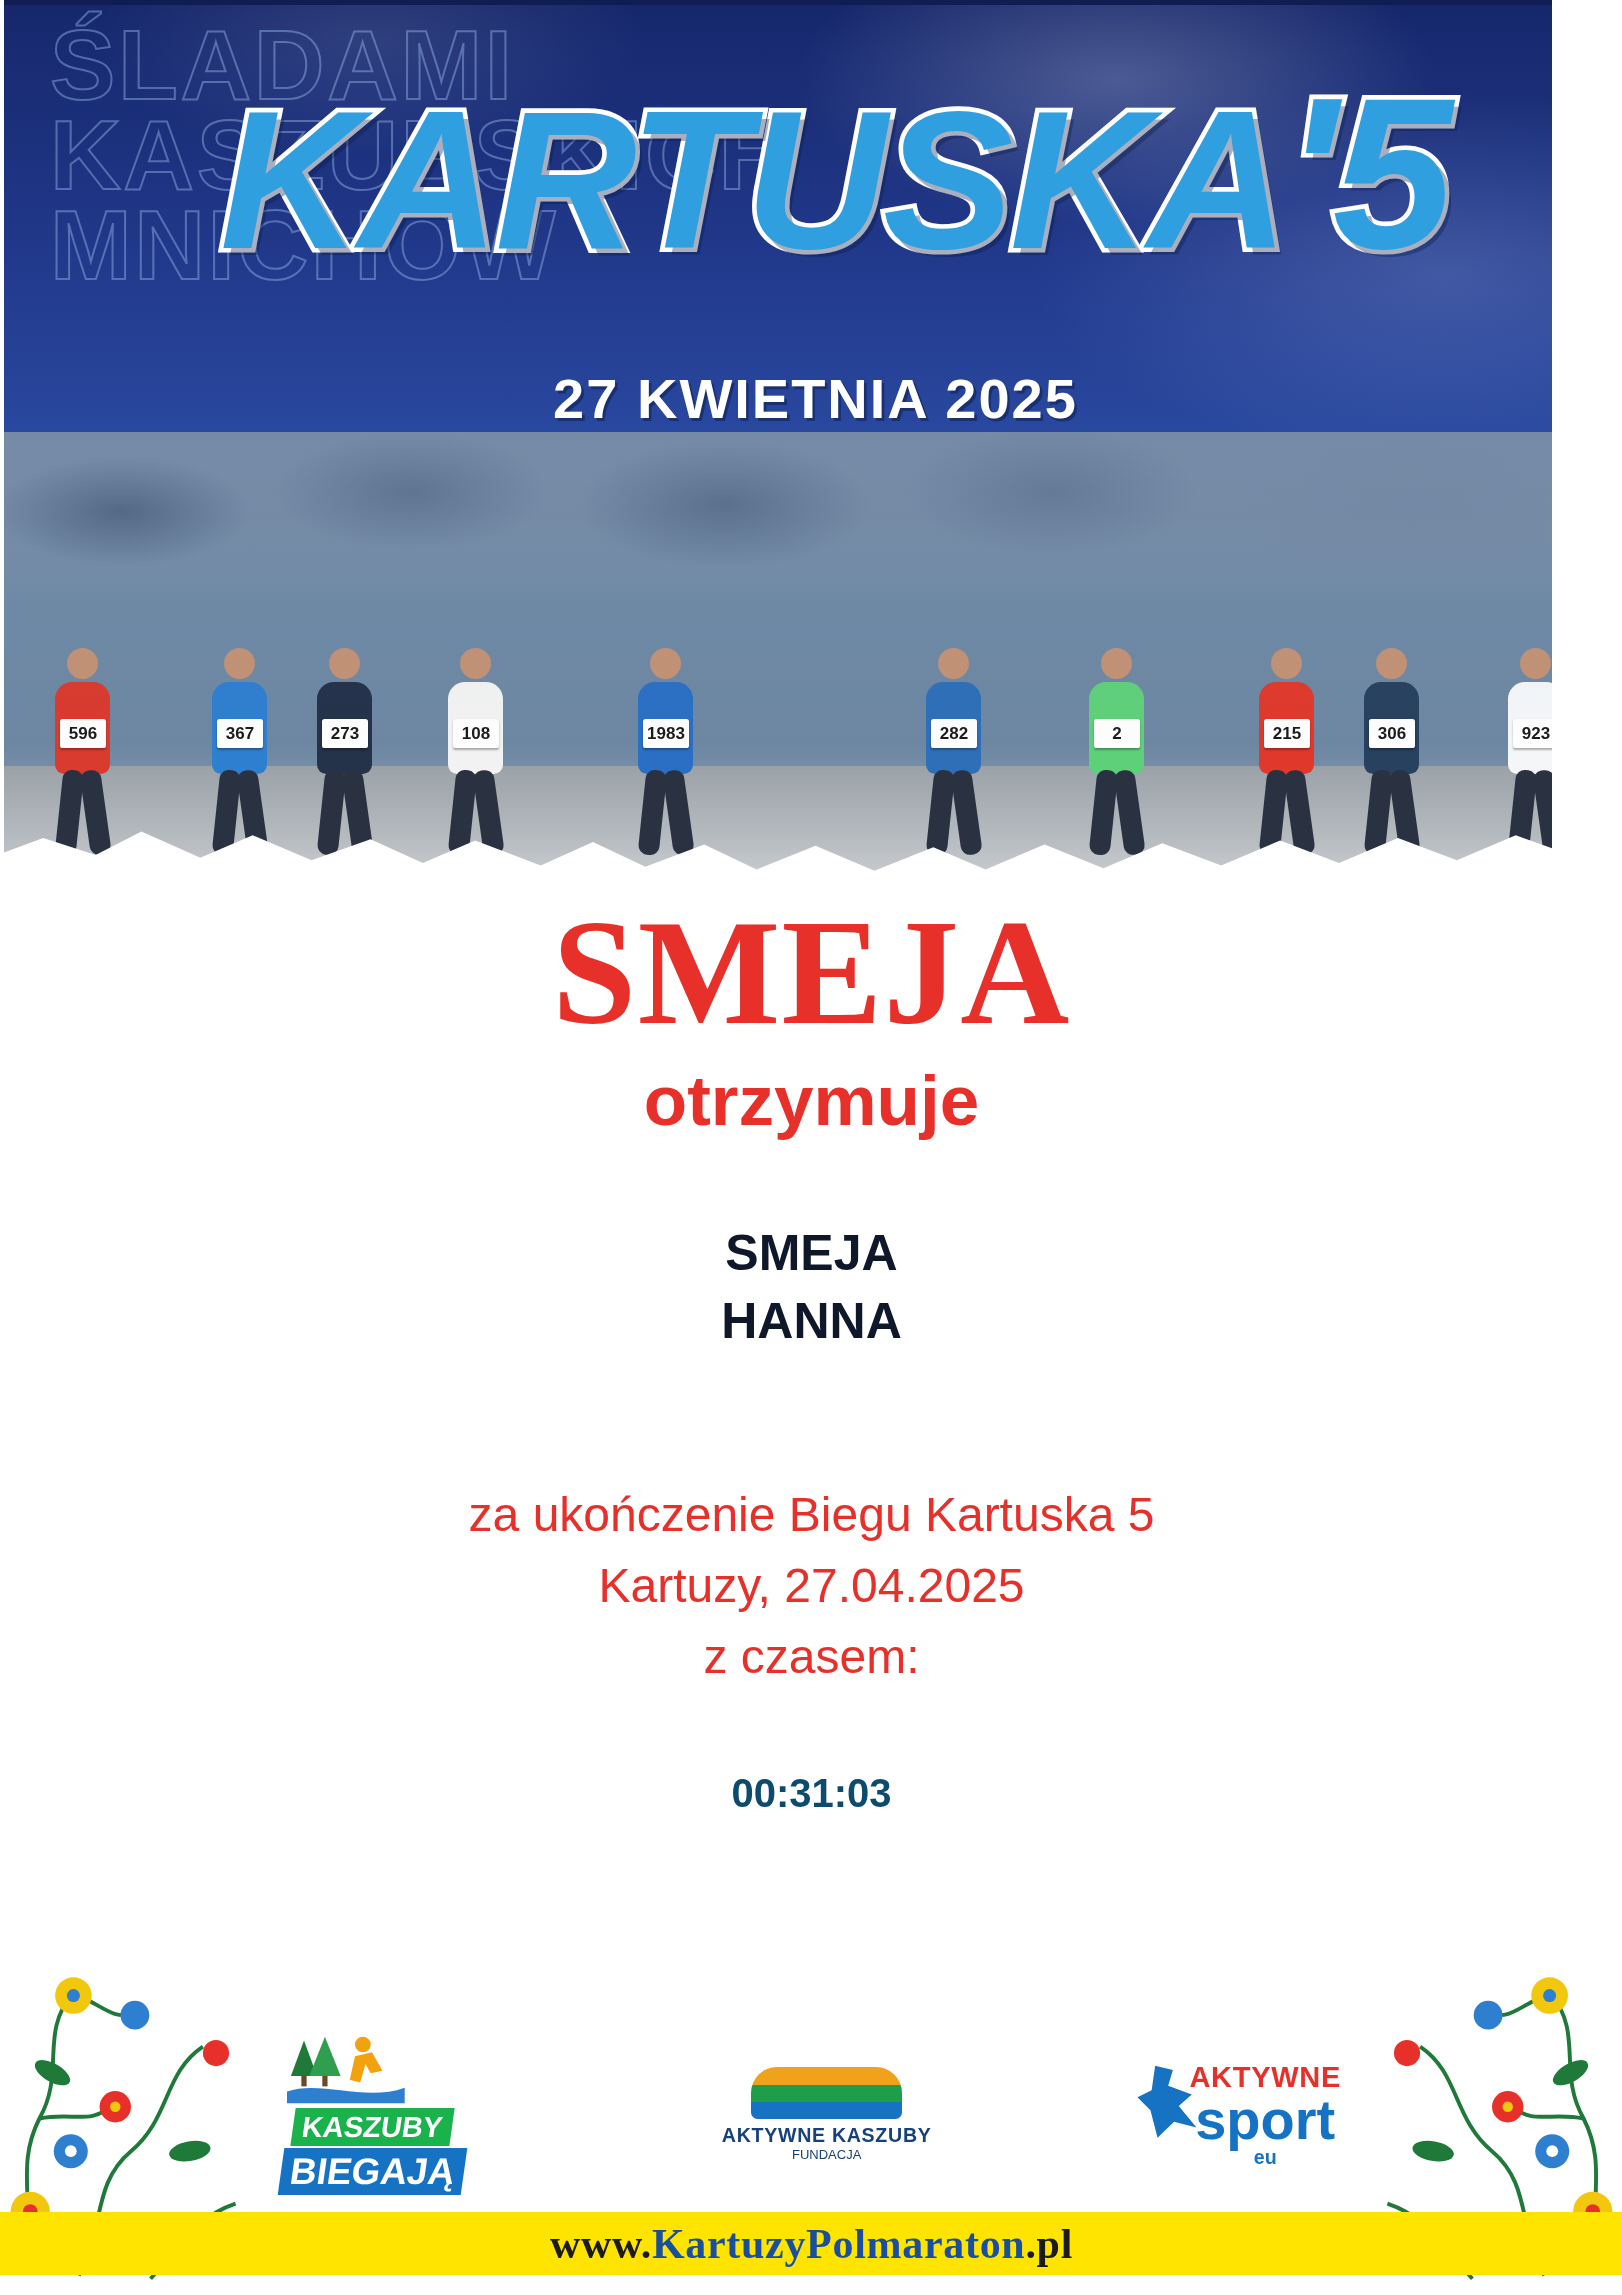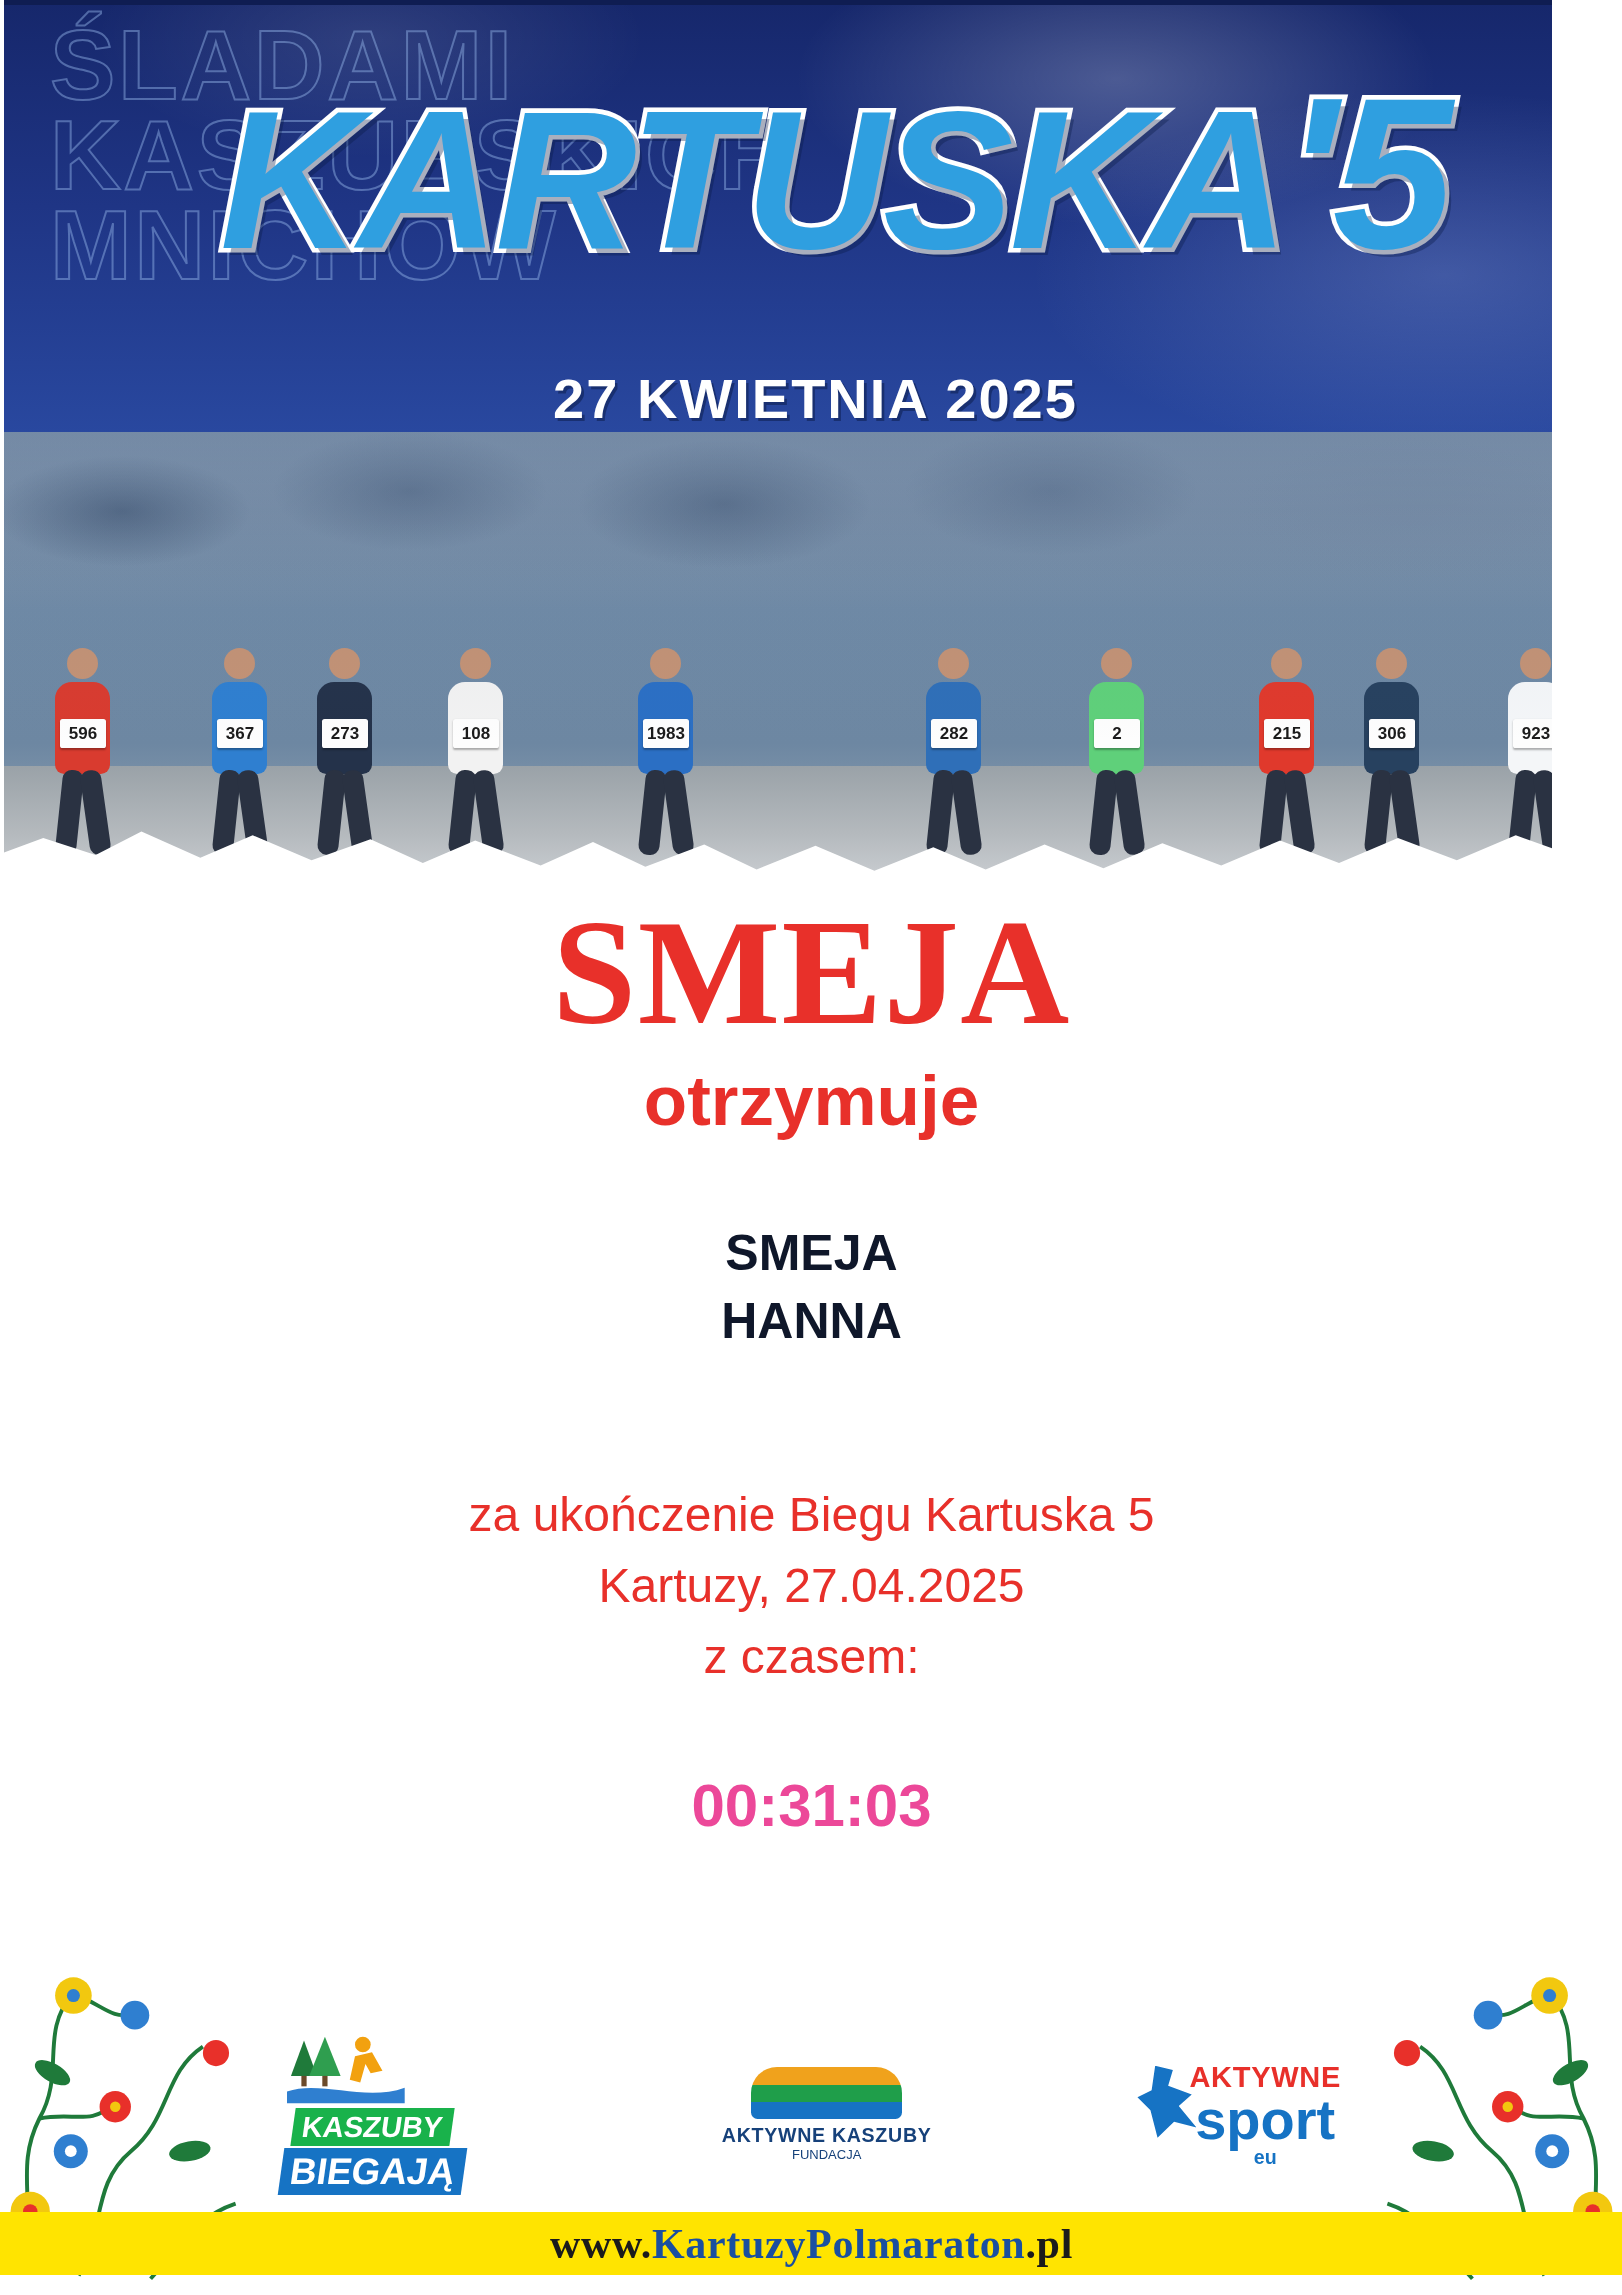--- a/index.html
+++ b/index.html
@@ -215,22 +215,22 @@
   .reason {
     margin-top: 124px;
     font-size: 48px;
     color: #e8302a;
     font-weight: 400;
     line-height: 71px;
   }
   .time {
     margin-top: 79px;
     font-weight: 700;
-    font-size: 60px;
-    color: #ec4899;
+    font-size: 40px;
+    color: #0c4a6e;
   }
 
   
   .footer {
     position: absolute;
     left: 0;
     bottom: 0;
     width: 1623px;
     height: 366px;
   }

